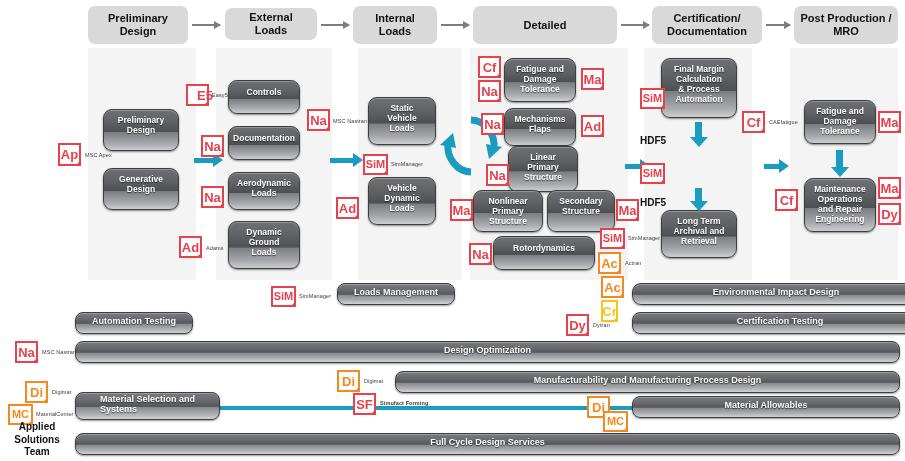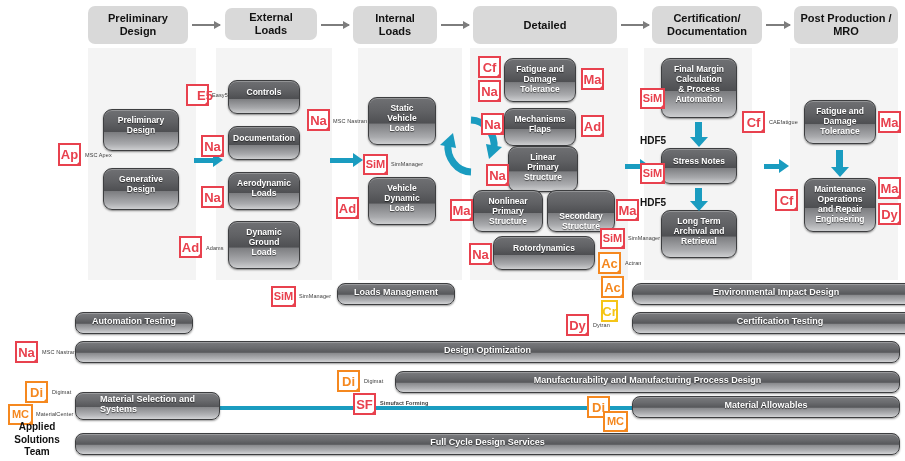--- a/index.html
+++ b/index.html
@@ -211,21 +211,21 @@
     </div>
   <div class="box3d" style="left:504px;top:108px;width:72px;height:38px;">
       <span>Mechanisms<br>Flaps</span>
     </div>
   <div class="box3d" style="left:508px;top:146px;width:70px;height:46px;">
       <span>Linear<br>Primary<br>Structure</span>
     </div>
   <div class="box3d" style="left:473px;top:190px;width:70px;height:42px;">
       <span>Nonlinear<br>Primary<br>Structure</span>
     </div>
-  <div class="box3d" style="left:547px;top:190px;width:68px;height:42px;align-items:flex-end;">
+  <div class="box3d" style="left:547px;top:190px;width:68px;height:42px;">
       <span>Secondary<br>Structure</span>
     </div>
   <div class="box3d mid" style="left:493px;top:236px;width:102px;height:34px;">
       <span>Rotordynamics</span>
     </div>
 
   <div class="badge red" style="left:478px;top:56px;width:23px;height:22px;">
       <span>Cf</span>
     </div>
   <div class="badge red" style="left:478px;top:80px;width:23px;height:22px;">
@@ -263,23 +263,20 @@
 
   <div class="badge orange" style="left:598px;top:252px;width:23px;height:22px;">
       <span>Ac</span>
     </div>
   <div class="badge-cap" style="left:625px;top:260px;">Actran</div>
 
   <div class="tarrow right" style="left:625px;top:164px;width:16px;"></div>
 
   <div class="box3d" style="left:661px;top:58px;width:76px;height:60px;">
       <span>Final Margin<br>Calculation<br>&amp; Process<br>Automation</span>
-    </div>
-  <div class="box3d mid" style="left:661px;top:148px;width:76px;height:36px;">
-      <span>Stress Notes</span>
     </div>
   <div class="box3d" style="left:661px;top:210px;width:76px;height:48px;">
       <span>Long Term<br>Archival and<br>Retrieval</span>
     </div>
 
   <div class="tarrow down" style="left:695px;top:122px;height:16px;"></div>
   <div class="tarrow down" style="left:695px;top:188px;height:14px;"></div>
 
   <div class="hdf5" style="left:640px;top:135px;">HDF5</div>
   <div class="hdf5" style="left:640px;top:197px;">HDF5</div>

